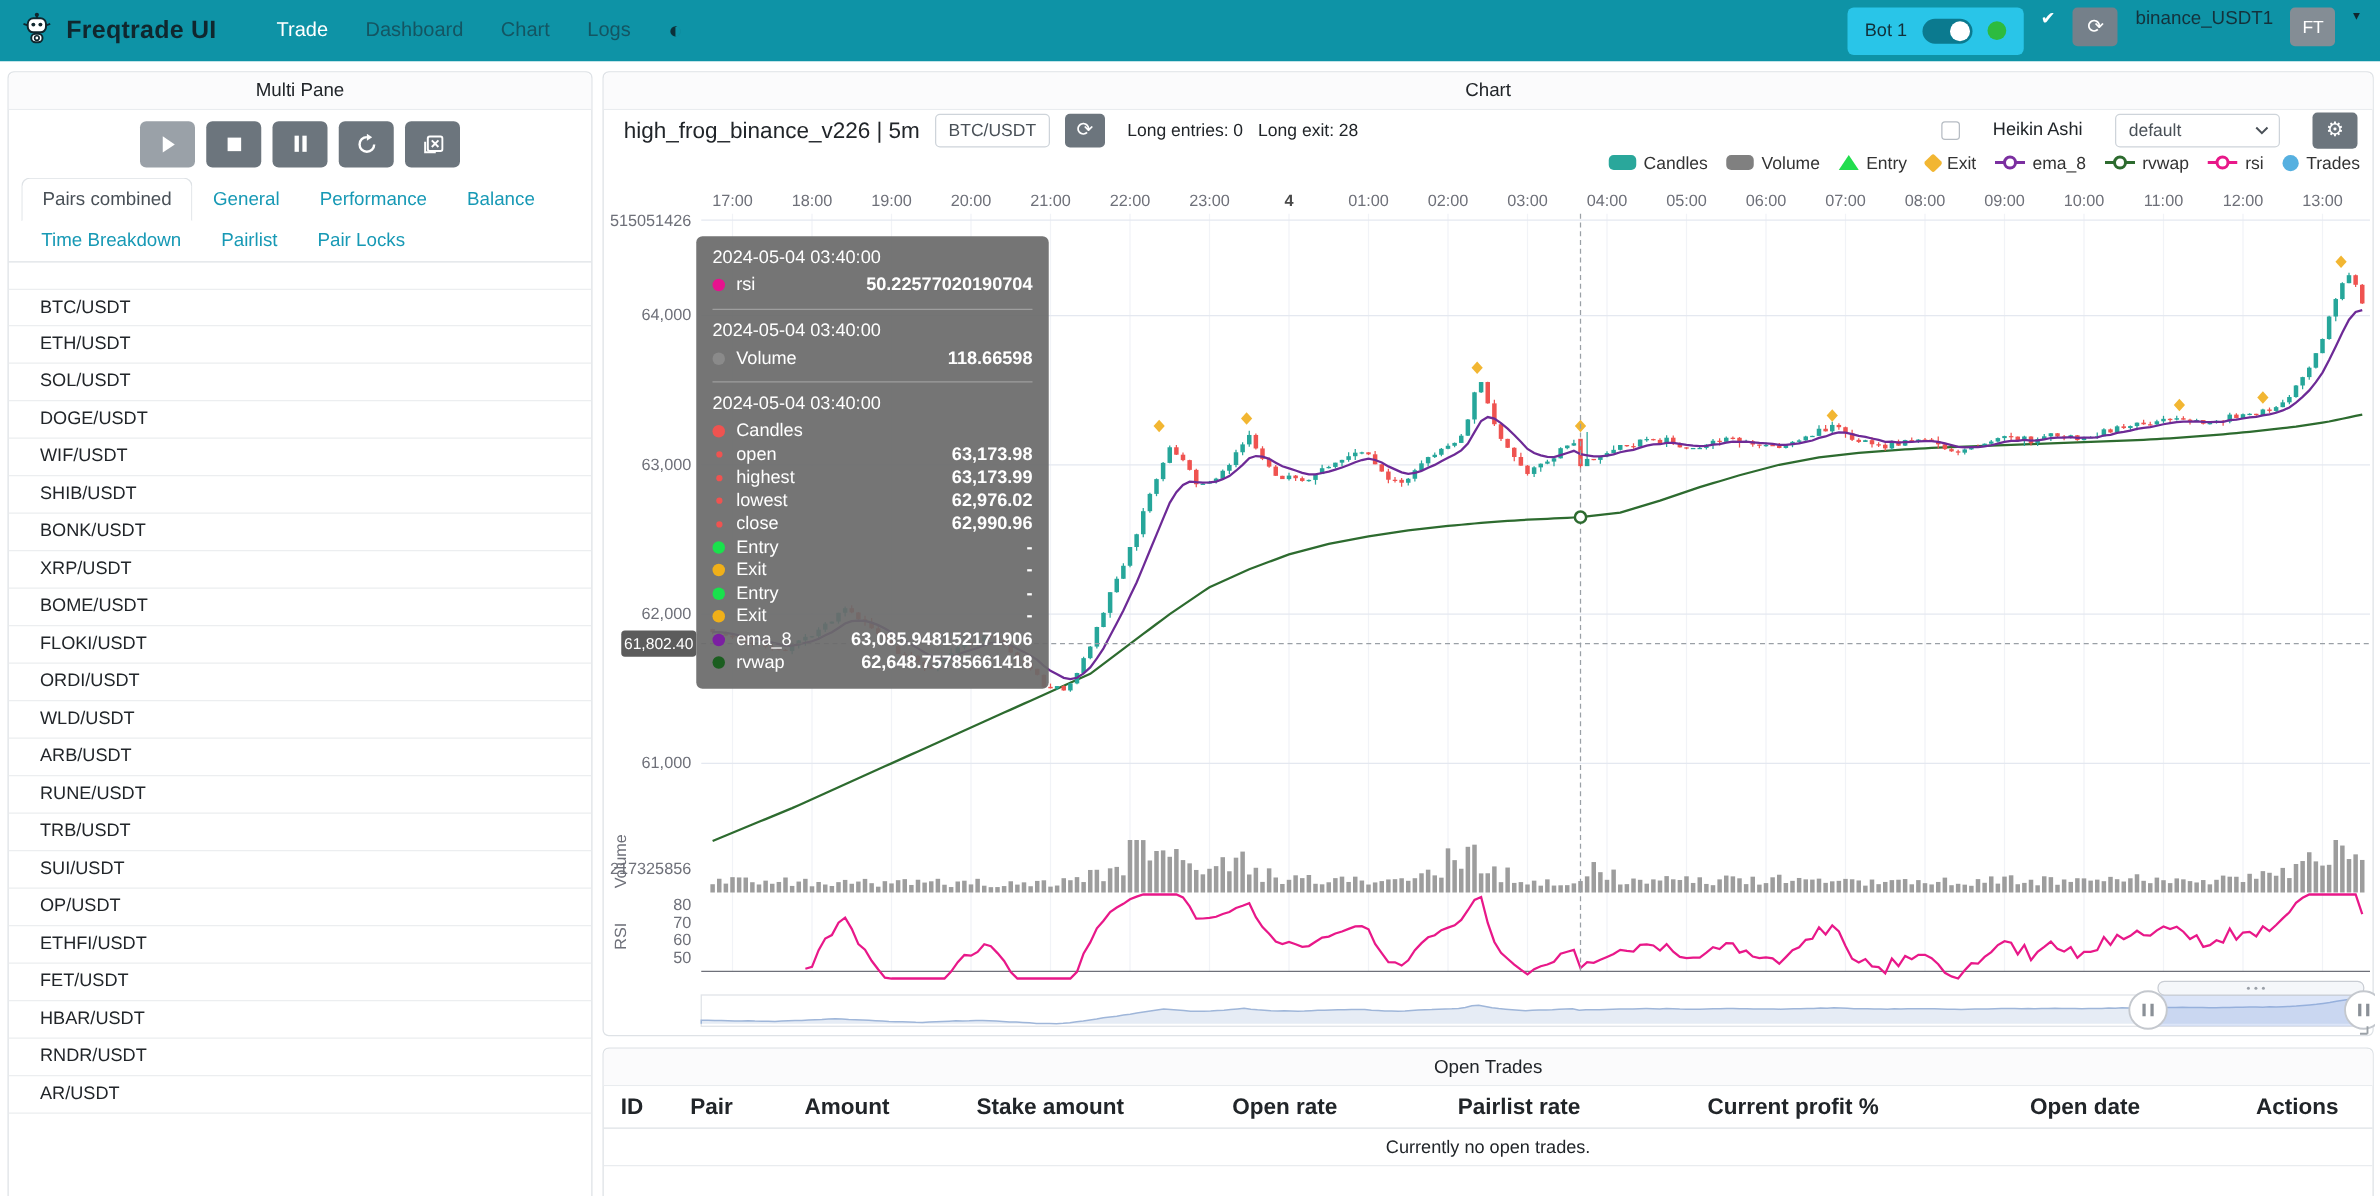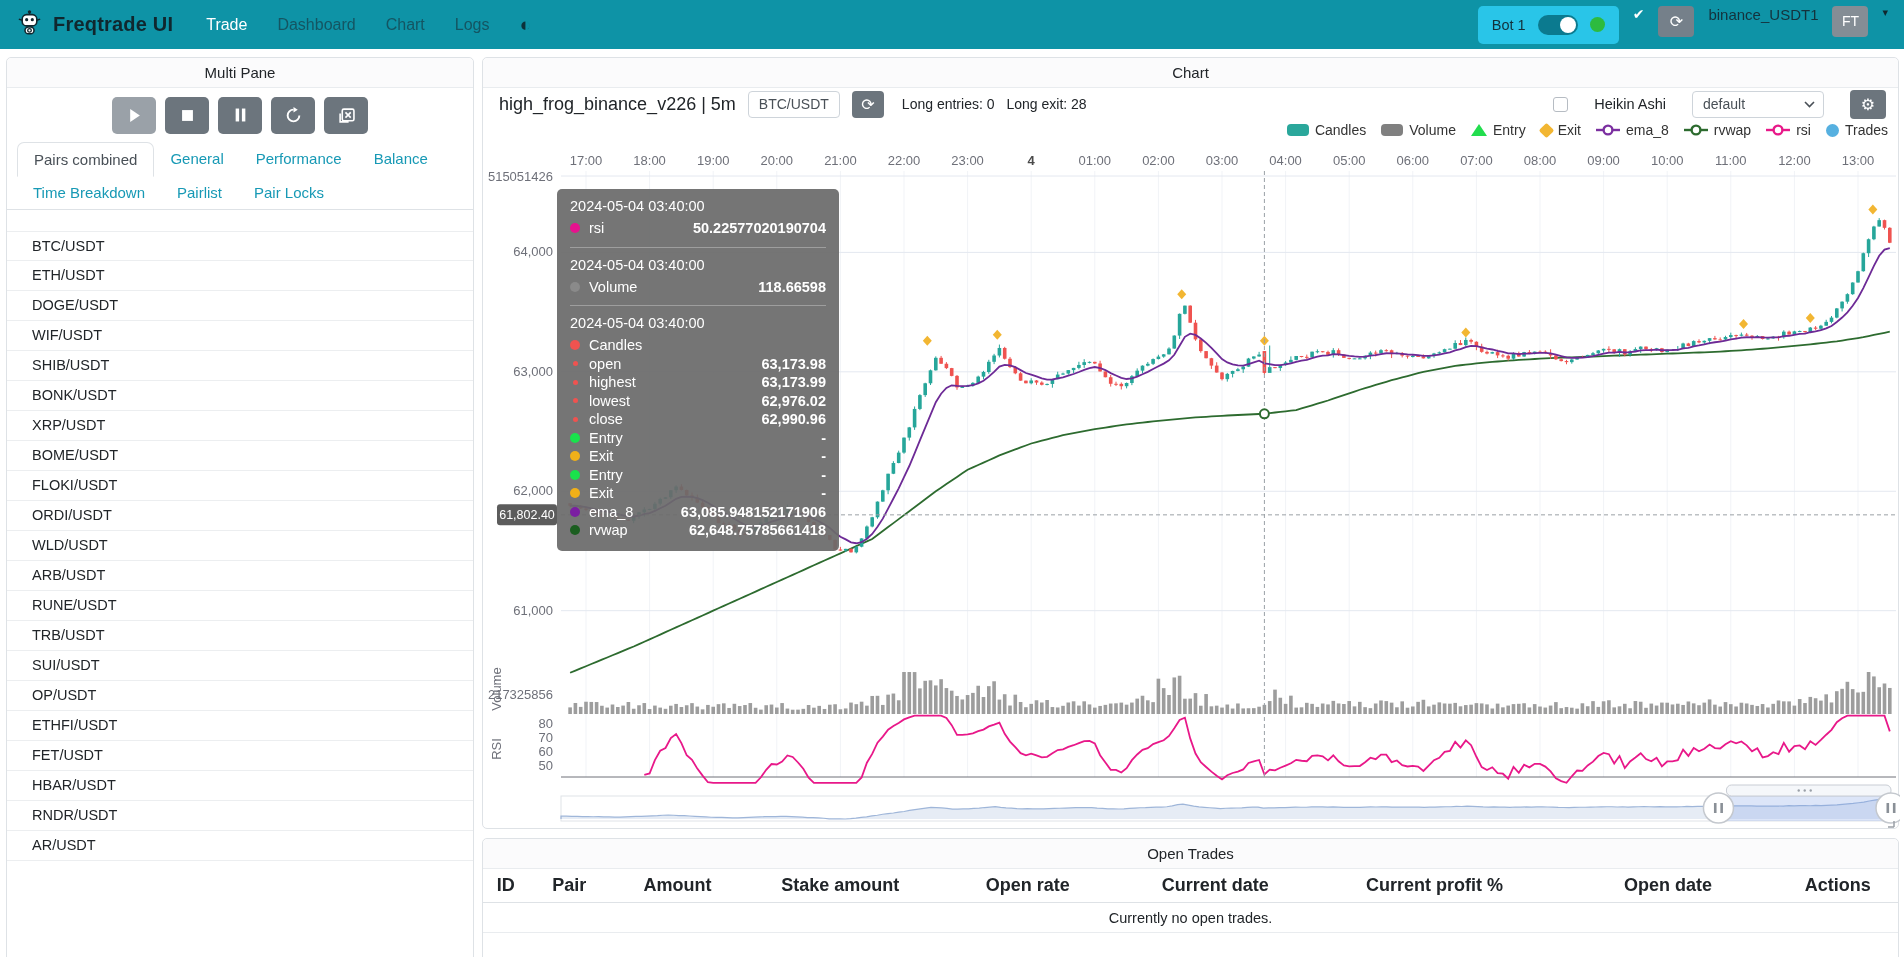--- a/index.html
+++ b/index.html
@@ -4,21 +4,21 @@
 <style>
   * { margin:0; padding:0; box-sizing:border-box; }
   html,body { width:1904px; height:957px; overflow:hidden; background:#fff;
     font-family:"Liberation Sans","DejaVu Sans",sans-serif; color:#212529; }
 
   
   .navbar { position:absolute; left:0; top:0; width:1904px; height:49px;
     background:#0e93a6; display:flex; align-items:center; padding:0 16px; }
   .brand { display:flex; align-items:center; gap:10px; }
   .brand-title { font-size:20px; font-weight:700; color:#10272e; letter-spacing:.2px; }
-  .nav-links { display:flex; align-items:flex-end; gap:30px; margin-left:33px; }
+  .nav-links { display:flex; align-items:flex-end; gap:30px; margin-left:48px; }
   .nav-link { font-size:16px; color:#145562; cursor:pointer; }
   .nav-link.active { color:#fff; }
   .theme-icon { margin-left:30px; font-size:19px; color:#0c313a; cursor:pointer; line-height:1; }
   .nav-right { margin-left:auto; display:flex; align-items:flex-start; gap:14px; }
   .bot-box { background:#29c5e8; border-radius:5px; height:38px; display:flex;
     align-items:center; gap:12px; padding:0 14px; }
   .bot-label { font-size:14.5px; color:#12303a; }
   .toggle { width:40px; height:20px; border-radius:10px; background:#0b7a8f;
     position:relative; cursor:pointer; }
   .toggle .knob { position:absolute; right:2px; top:2px; width:16px; height:16px;
@@ -38,21 +38,21 @@
   .card-header { height:30px; background:#fbfbfc; border-bottom:1px solid #e9ecef;
     display:flex; align-items:center; justify-content:center; font-size:15px;
     border-radius:5px 5px 0 0; }
 
   
   #multi-pane { left:6px; top:57px; width:468px; height:930px; }
   .controls { height:54px; display:flex; align-items:center; justify-content:center; gap:9px; }
   .ctl-btn { width:44px; height:37px; border:none; border-radius:5px; background:#6c757d;
     color:#fff; cursor:pointer; display:flex; align-items:center; justify-content:center; }
   .ctl-btn.disabled { background:#9aa1a8; }
-  .tabs { display:flex; flex-wrap:wrap; padding:0 10px;
+  .tabs { display:flex; flex-wrap:wrap; align-items:flex-end; padding:0 10px;
     border-bottom:1px solid #dee2e6; }
   .tab { font-size:15px; color:#1799b5; padding:8px 16px; cursor:pointer; }
   .tab.active { color:#495057; background:#fff; border:1px solid #dee2e6;
     border-bottom:1px solid #fff; border-radius:7px 7px 0 0; margin-bottom:-1px; }
   .tab-break { flex-basis:100%; height:0; }
   .pairs-list { list-style:none; margin-top:21px; }
   .pairs-list li { height:30px; line-height:29px; padding-left:25px; font-size:14.5px;
     border-bottom:1px solid #eceef0; cursor:pointer; }
   .pairs-list li:first-child { border-top:1px solid #eceef0; }
 
@@ -176,20 +176,21 @@
       <div class="tab">Performance</div>
       <div class="tab">Balance</div>
       <div class="tab-break"></div>
       <div class="tab">Time Breakdown</div>
       <div class="tab">Pairlist</div>
       <div class="tab">Pair Locks</div>
     </div>
   <ul class="pairs-list">
       <li>BTC/USDT</li>
       <li>ETH/USDT</li>
+      <li>SOL/USDT</li>
       <li>DOGE/USDT</li>
       <li>WIF/USDT</li>
       <li>SHIB/USDT</li>
       <li>BONK/USDT</li>
       <li>XRP/USDT</li>
       <li>BOME/USDT</li>
       <li>FLOKI/USDT</li>
       <li>ORDI/USDT</li>
       <li>WLD/USDT</li>
       <li>ARB/USDT</li>
@@ -1211,20 +1212,20 @@
 
 <section class="card" id="trades-card">
   <div class="card-header">Open Trades</div>
   <div class="trades-table">
     <div class="tr-head">
         <div class="th" style="width: 3.2%;">ID</div>
         <div class="th" style="width: 5.8%;">Pair</div>
         <div class="th" style="width: 9.5%;">Amount</div>
         <div class="th" style="width: 13.5%;">Stake amount</div>
         <div class="th" style="width: 13%;">Open rate</div>
-        <div class="th" style="width: 13.5%;">Current date</div>
+        <div class="th" style="width: 13.5%;">Pairlist rate</div>
         <div class="th" style="width: 17.5%;">Current profit %</div>
         <div class="th" style="width: 15.5%;">Open date</div>
         <div class="th" style="width: 8.5%;">Actions</div>
       </div>
     <div class="tr-empty">Currently no open trades.</div>
   </div>
 </section>
 
 </body></html>

